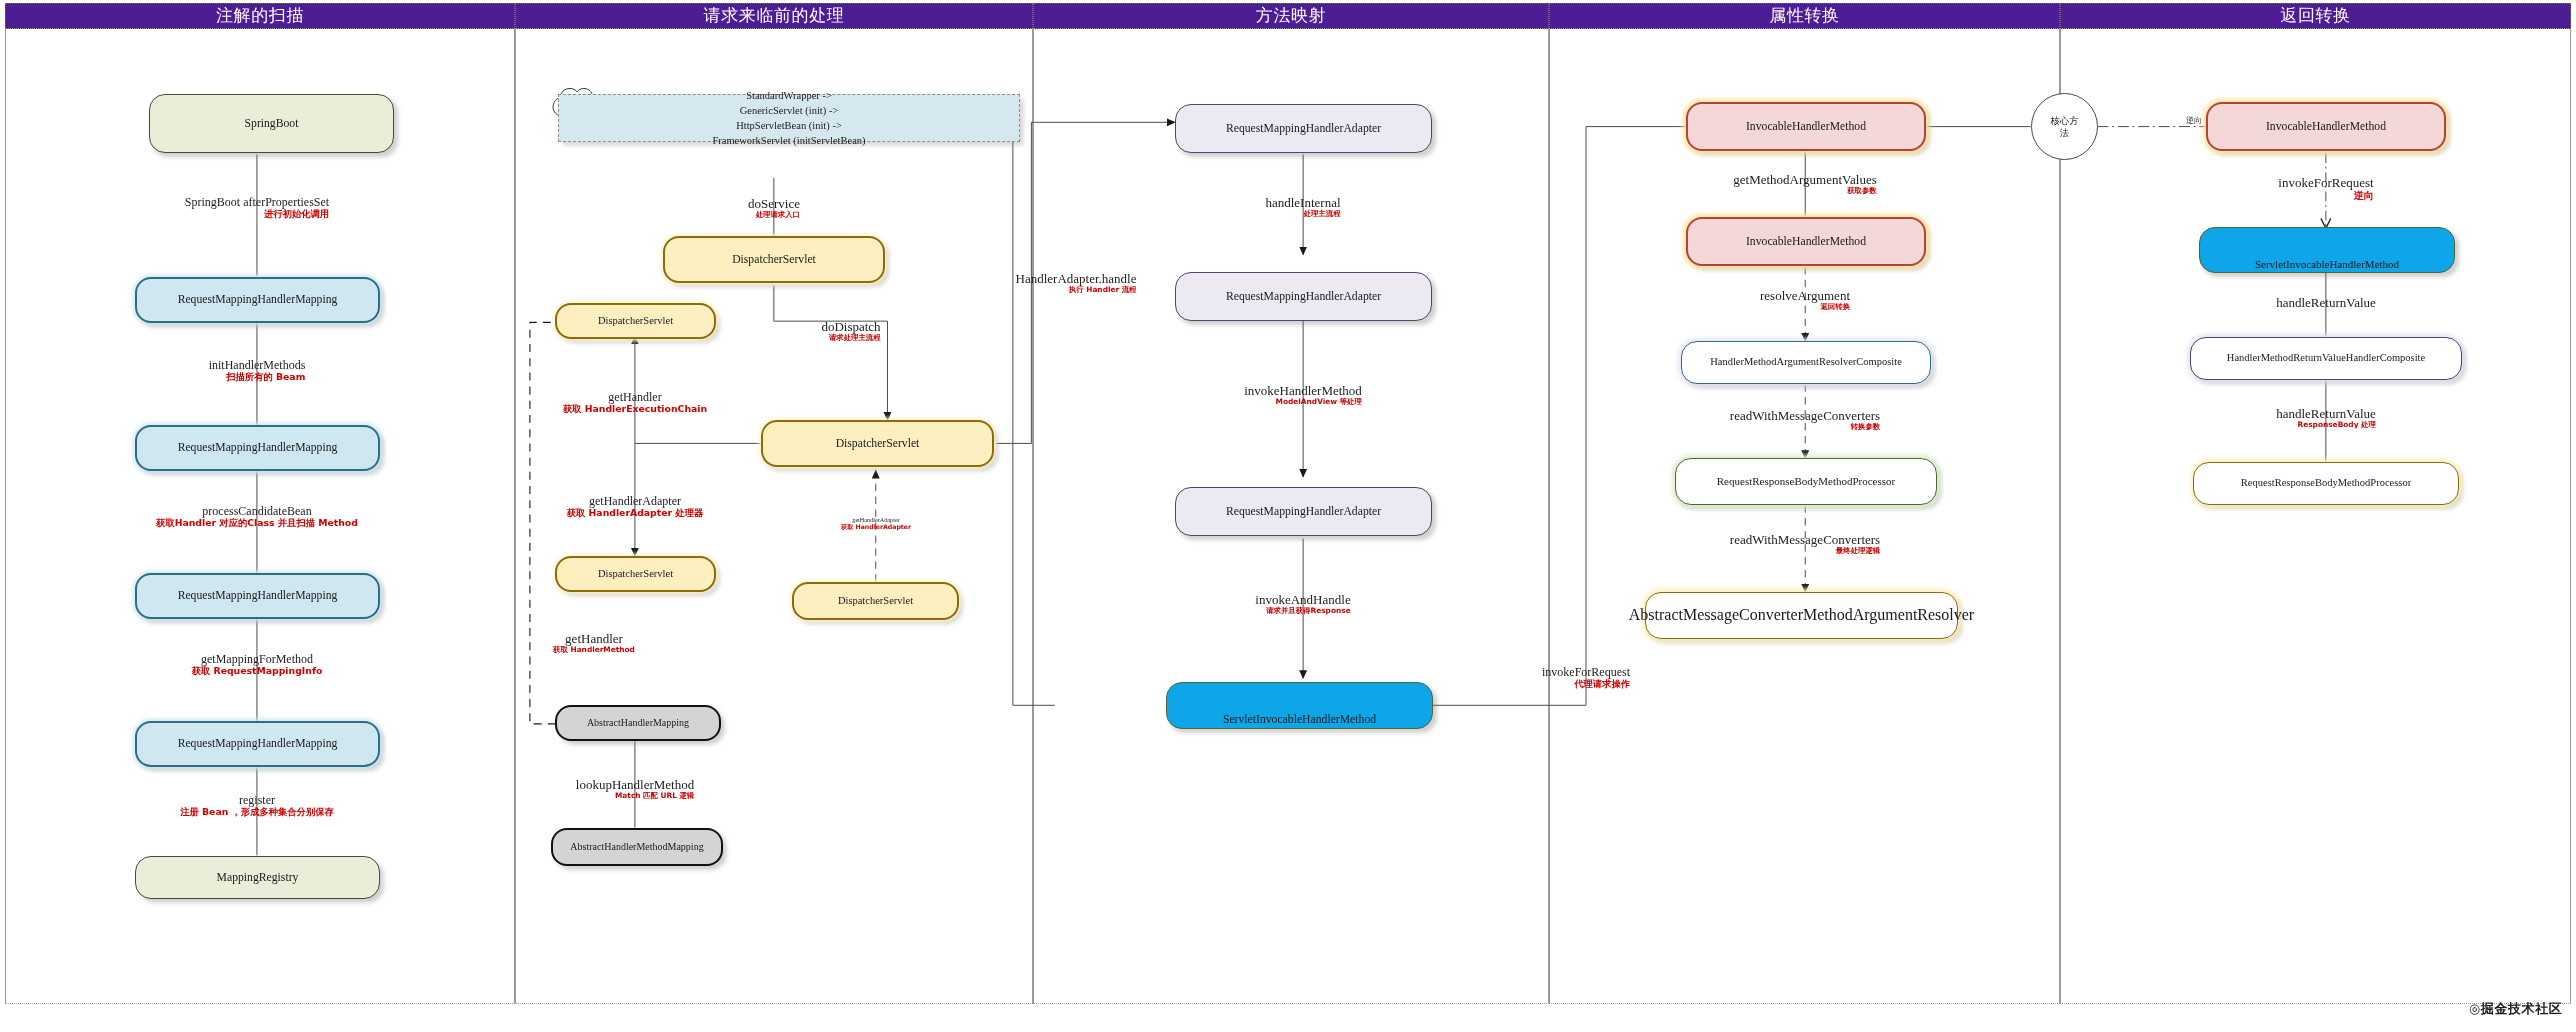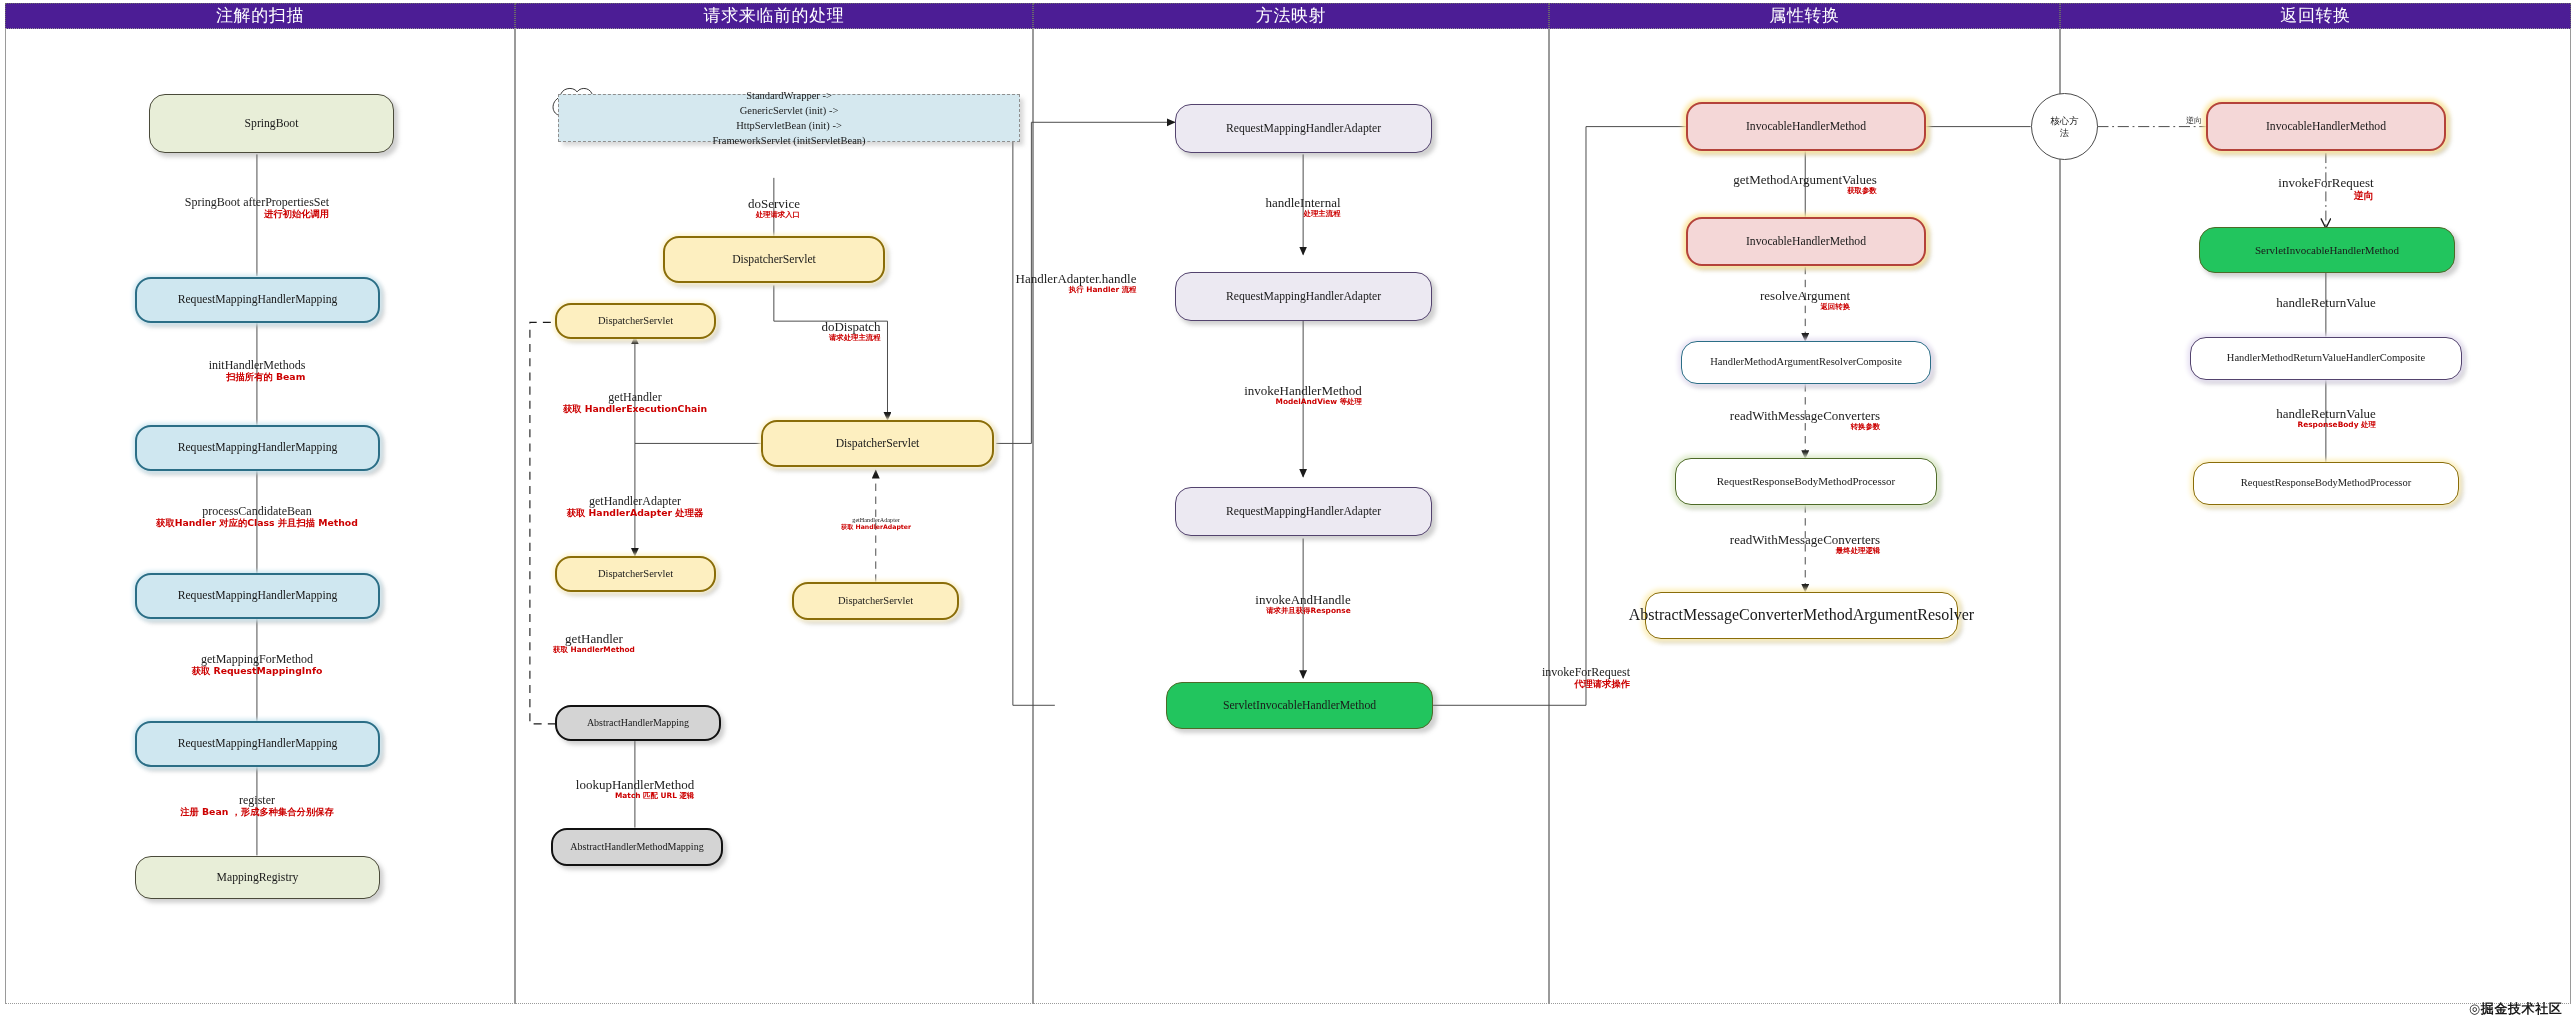--- a/index.html
+++ b/index.html
@@ -44,21 +44,21 @@
     text-align: center;
     border-radius: 16px;
     font-size: 11.7px;
     color: #1a1a1a;
     line-height: 1.15;
     padding: 1.2px 6.2px;
     box-shadow: 3.7px 3.7px 4.3px rgba(120,120,120,0.35);
     white-space: nowrap;
   }
   .n-green   { background:#e8eed8; border:1.2px solid #4a4a3a; }
-  .n-green2  { background:#22c55e; border:1.9px solid #4e6a28; }
+  .n-green2  { background:#0ea5e9; border:1.9px solid #4e6a28;align-items:flex-end; }
   .n-blue    { background:#cfe7f0; border:2.5px solid #2b6e86; box-shadow: 0 0 4.3px 1.9px #cfe7f0, 3.7px 3.7px 4.3px rgba(120,120,120,0.35); }
   .n-yellow  { background:#fdefc0; border:2.5px solid #8a6d09; box-shadow: 0 0 4.3px 1.9px #fdf3cf, 3.7px 3.7px 4.3px rgba(120,120,120,0.35); }
   .n-gray    { background:#d4d4d4; border:2.5px solid #111111; }
   .n-purple  { background:#ece9f2; border:1.9px solid #53436e; }
   .n-pink    { background:#f4d7d7; border:2.5px solid #b4423a; box-shadow: 0 0 5px 2.5px #fbe6a0, 3.7px 3.7px 4.3px rgba(120,120,120,0.35); }
   .n-white-teal  { background:#ffffff; border:1.9px solid #2b6e86; box-shadow: 0 0 5px 2.5px #e6e0f2, 3.7px 3.7px 4.3px rgba(120,120,120,0.35); }
   .n-white-green { background:#ffffff; border:1.9px solid #4e6a28; box-shadow: 0 0 5px 2.5px #dfeccd, 3.7px 3.7px 4.3px rgba(120,120,120,0.35); }
   .n-white-gold  { background:#ffffff; border:1.9px solid #8a6d09; box-shadow: 0 0 5px 2.5px #fdf0bd, 3.7px 3.7px 4.3px rgba(120,120,120,0.35); }
   .n-white-purple{ background:#ffffff; border:1.9px solid #53436e; box-shadow: 0 0 5px 2.5px #e6e0f2, 3.7px 3.7px 4.3px rgba(120,120,120,0.35); }
 

